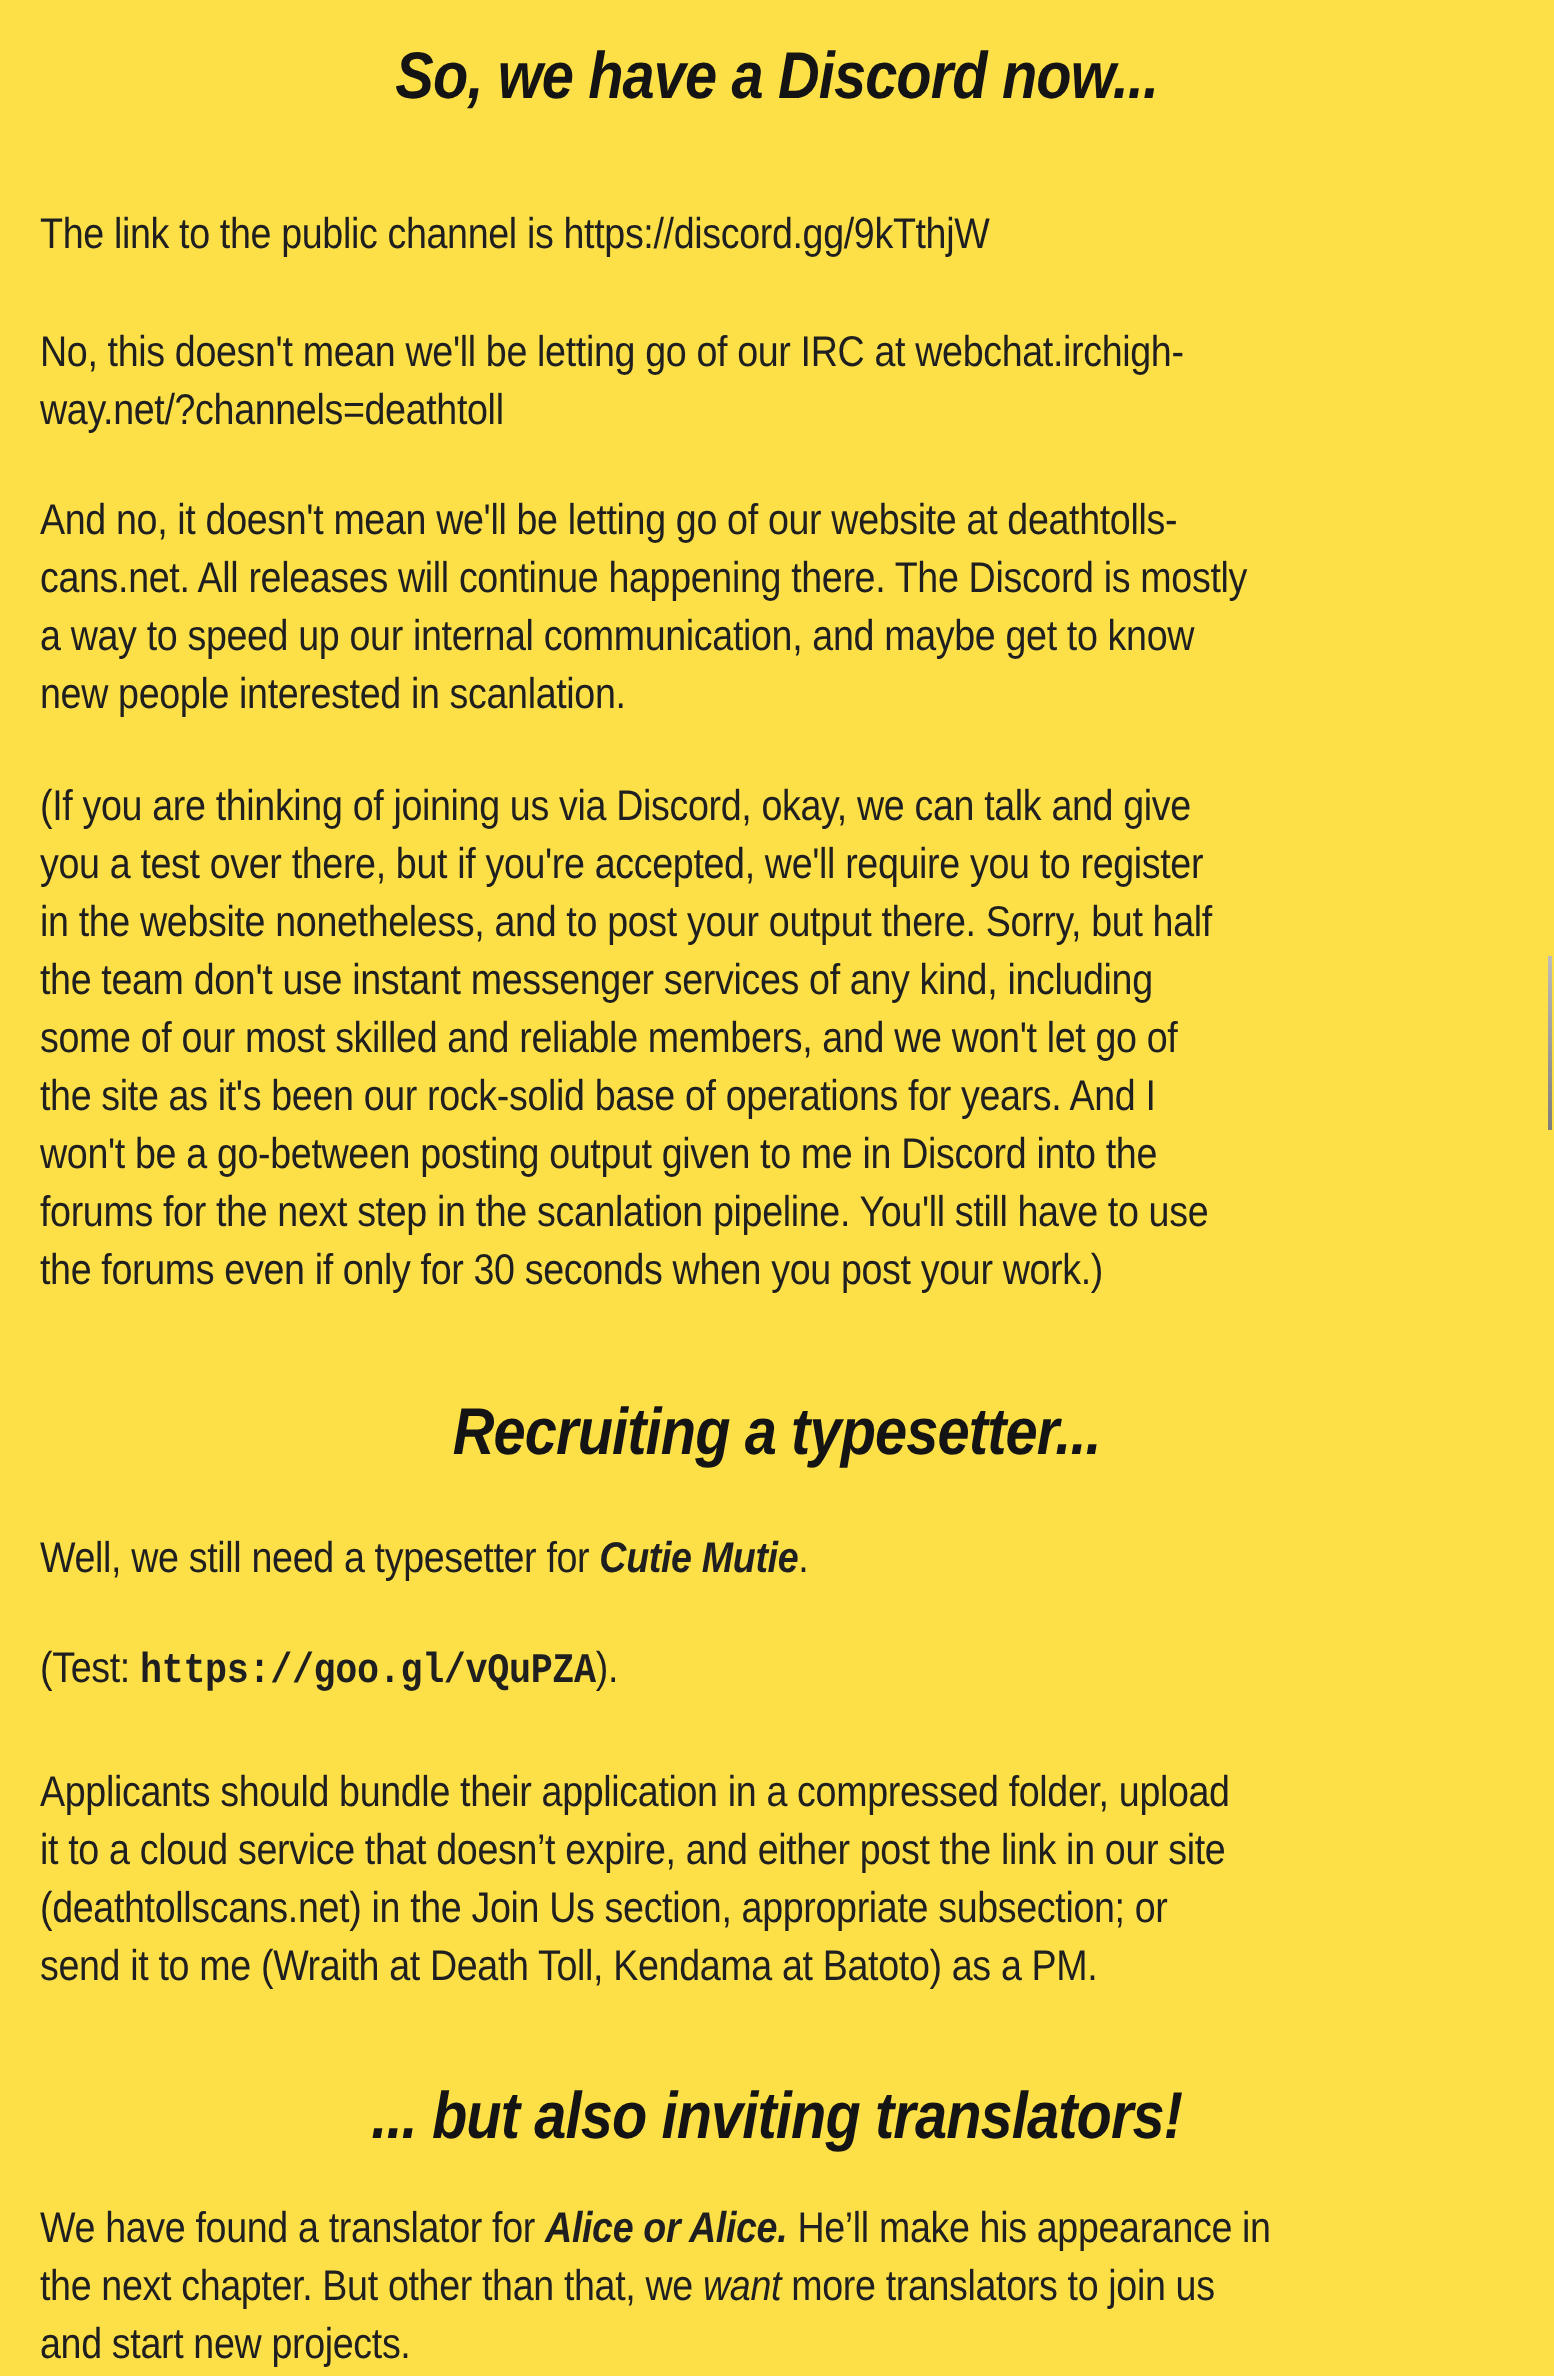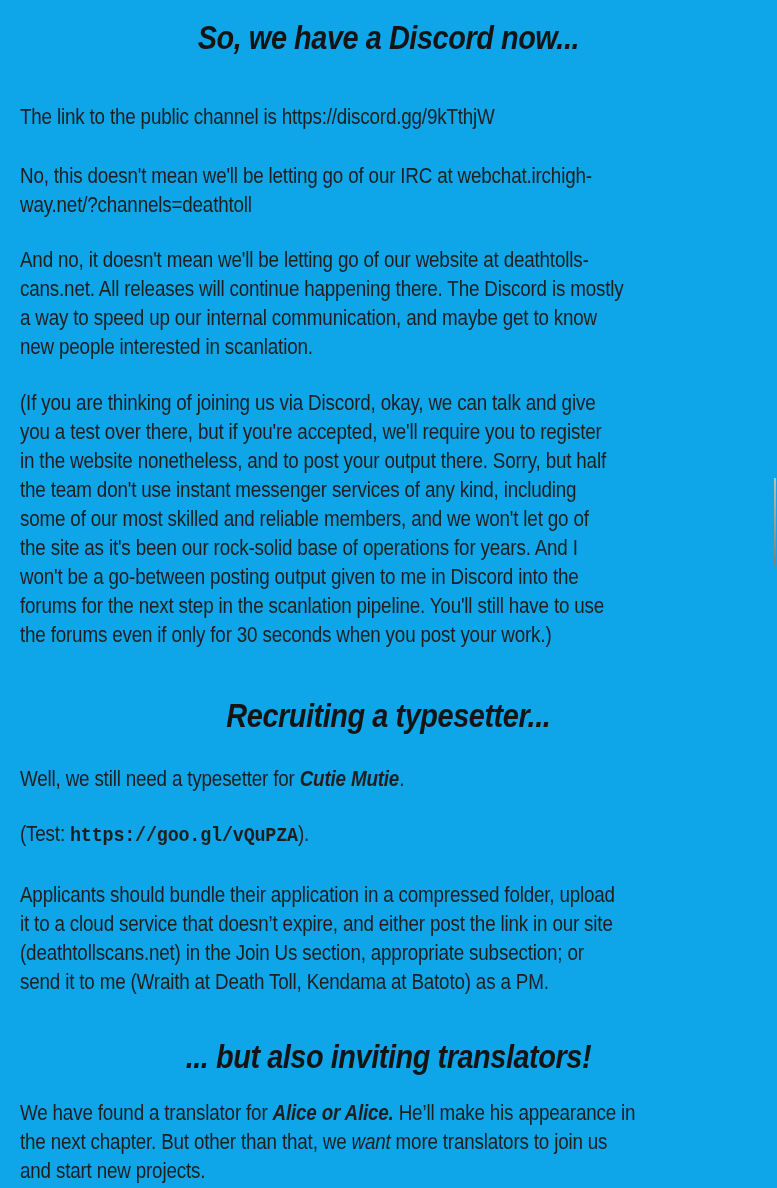--- a/index.html
+++ b/index.html
@@ -1,20 +1,20 @@
 <!DOCTYPE html>
 <html><head>
 <meta charset="utf-8">
 <style>
   html, body { margin: 0; padding: 0; background: #ffffff; }
   .page {
     position: relative;
     width: 777px;
     height: 1188px;
-    background: #0ea5e9;
+    background: #fde047;
     overflow: hidden;
     color: #1f1f1f;
     font-family: "Liberation Sans", "DejaVu Sans", sans-serif;
   }
   .inner { padding: 16px 0 0 20px; width: 737px; }
   .heading {
     margin: 0;
     width: 842px;
     transform: scaleX(0.875);
     transform-origin: 0 0;

